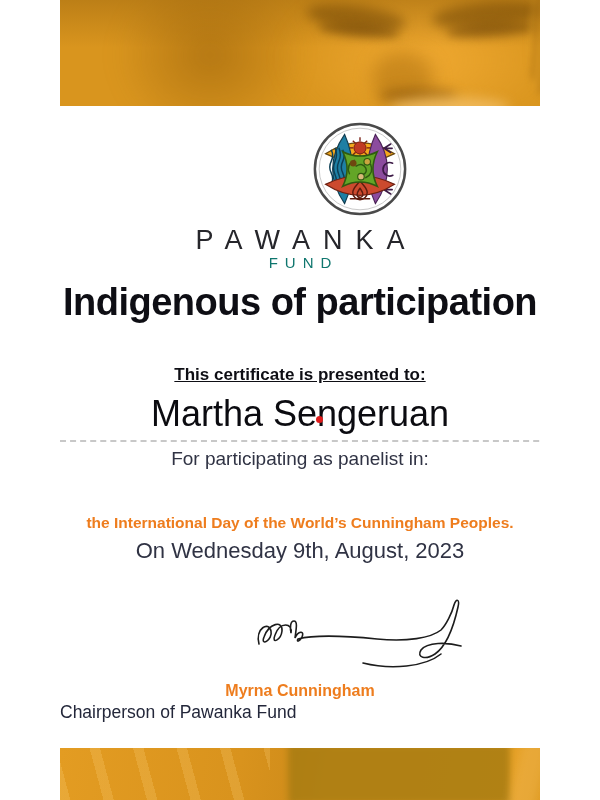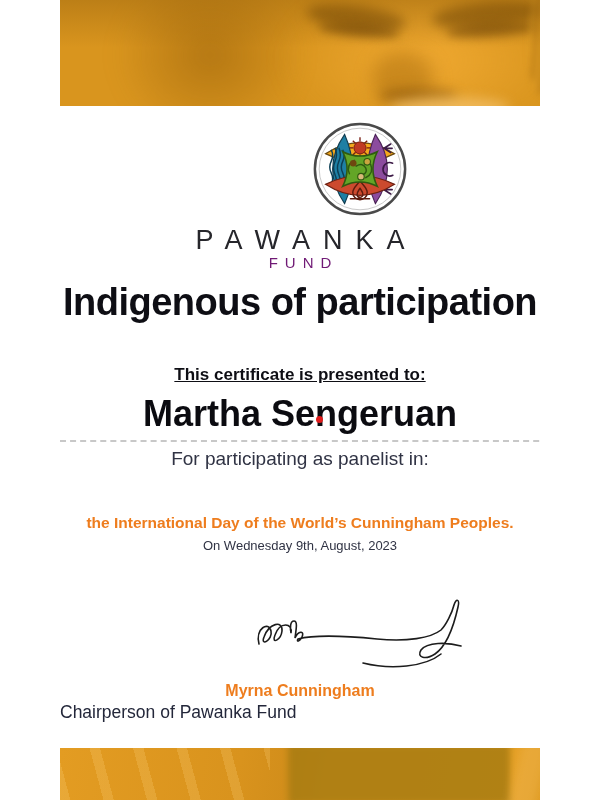--- a/index.html
+++ b/index.html
@@ -18,56 +18,56 @@
   
   .logo{position:absolute;top:121px;left:252px;width:96px;height:96px;}
   
   .brand-name{
     position:absolute;top:225px;left:0;right:0;text-align:center;
     font-size:27px;font-weight:400;color:#26262b;
     letter-spacing:13px;text-indent:13px;
   }
   .brand-sub{
     position:absolute;top:254px;left:0;right:0;text-align:center;
-    font-size:15px;font-weight:400;color:#701a75;
+    font-size:15px;font-weight:400;color:#0f766e;
     letter-spacing:7px;text-indent:7px;
   }
   
   .title{
     position:absolute;top:281px;left:0;right:0;text-align:center;
     font-size:38px;font-weight:800;color:var(--title-black,#0e0e14);
     letter-spacing:-0.5px;
   }
   .presented{
     position:absolute;top:365px;left:0;right:0;text-align:center;
     font-size:17px;font-weight:700;color:var(--title-black,#0e0e14);text-decoration:underline;
   }
   .name{
     position:absolute;top:393px;left:0;right:0;height:46px;text-align:center;
-    font-size:36px;font-weight:700;color:#0b0b10;letter-spacing:0px;
+    font-size:36px;font-weight:400;color:#0b0b10;letter-spacing:0px;
   }
   .name .dot{
     position:absolute;left:calc(50% + 16px);top:23px;width:7px;height:7px;
     border-radius:50%;background:var(--dot-red,#e01b1b);
   }
   .divider{
     position:absolute;top:440px;left:0;width:600px;height:0;
     border-top:2px dashed var(--divider,#c8c8c8);
   }
   .reason{
     position:absolute;top:448px;left:0;right:0;text-align:center;
     font-size:19px;font-weight:400;color:var(--body-dark,#303344);
   }
   .event{
     position:absolute;top:486px;left:20px;right:20px;text-align:center;
     font-size:15.5px;font-weight:700;color:var(--accent,#ee7d1e);line-height:1.6;
   }
   .date{
     position:absolute;top:538px;left:0;right:0;text-align:center;
-    font-size:13px;font-weight:400;color:var(--body-dark,#303344);
+    font-size:22px;font-weight:400;color:var(--body-dark,#303344);
   }
   
   .signature{position:absolute;top:592px;left:185px;width:240px;height:85px;}
   .sig-name{
     position:absolute;top:682px;left:0;right:0;text-align:center;
     font-size:16px;font-weight:700;color:var(--accent,#ee7d1e);
   }
   .sig-title{
     position:absolute;top:702px;left:0;right:0;
     font-size:17.5px;font-weight:400;color:#23273a;

